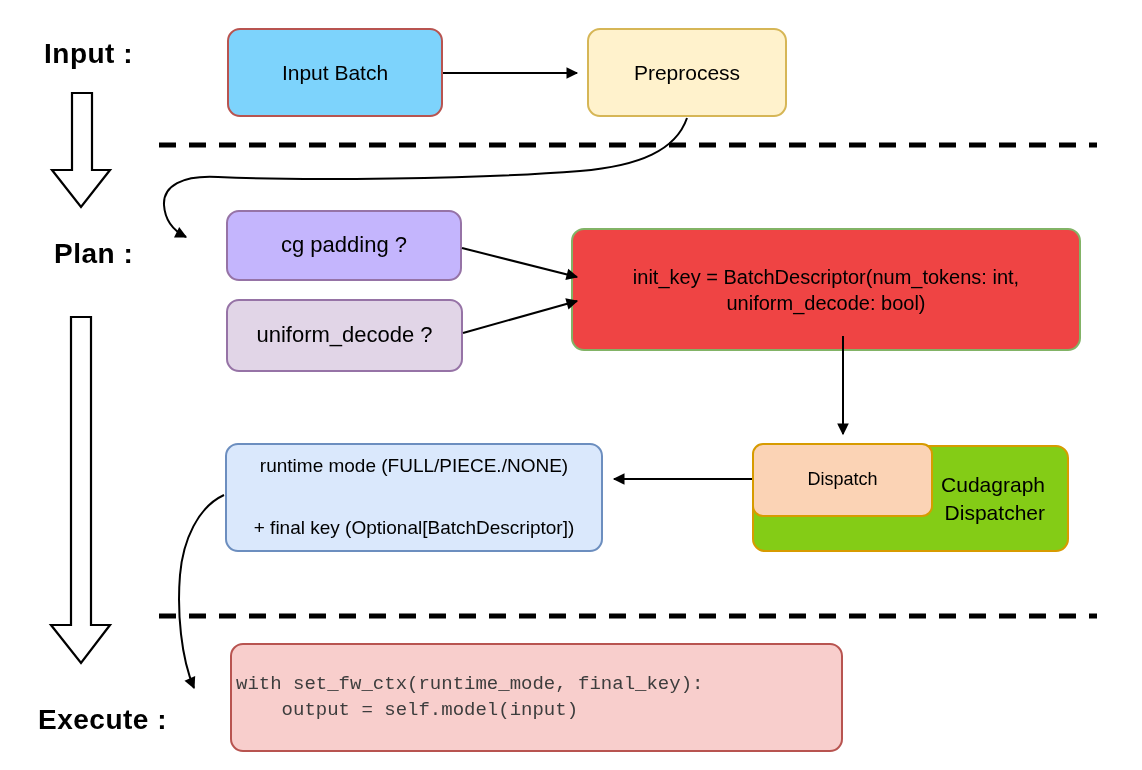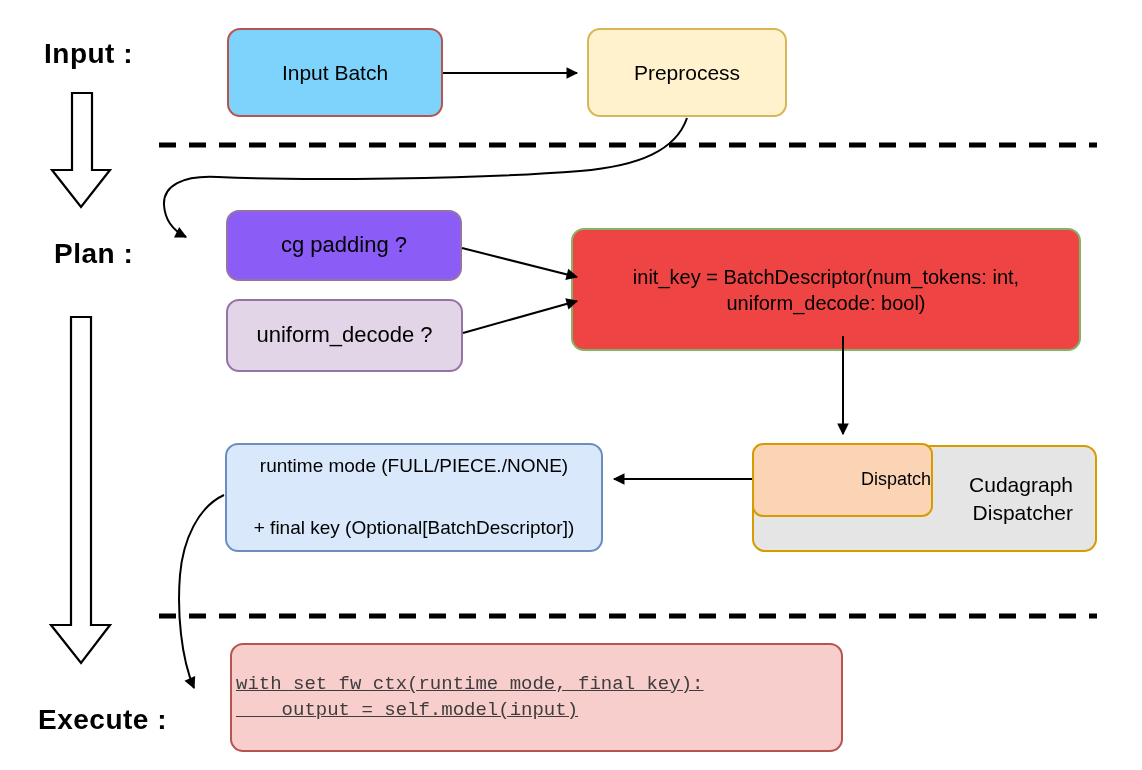--- a/index.html
+++ b/index.html
@@ -36,56 +36,54 @@
   .node-input-batch {
     left: 227px; top: 28px; width: 216px; height: 89px;
     background: #7dd3fc; border: 2px solid #B85450; font-size: 21px;
   }
   .node-preprocess {
     left: 587px; top: 28px; width: 200px; height: 89px;
     background: #FFF2CC; border: 2px solid #D6B656; font-size: 21px;
   }
   .node-cg-padding {
     left: 226px; top: 210px; width: 236px; height: 71px;
-    background: #8b5cf6; border: 2px solid #9673A6; font-size: 22px;
+    background: #c4b5fd; border: 2px solid #9673A6; font-size: 22px;
   }
   .node-uniform-decode {
     left: 226px; top: 299px; width: 237px; height: 73px;
     background: #E1D5E7; border: 2px solid #9673A6; font-size: 22px;
   }
   .node-init-key {
     left: 571px; top: 228px; width: 510px; height: 123px;
     background: #ef4444; border: 2px solid #82B366; font-size: 20px;
   }
   .node-runtime-mode {
     left: 225px; top: 443px; width: 378px; height: 109px;
     background: #DAE8FC; border: 2px solid #6C8EBF; font-size: 19px; gap: 37px;
   }
   .node-cudagraph-dispatcher {
-    left: 752px; top: 445px; width: 345px; height: 107px;
-    background: #e5e5e5; border: 2px solid #D79B00; font-size: 21px;
+    left: 752px; top: 445px; width: 317px; height: 107px;
+    background: #84cc16; border: 2px solid #D79B00; font-size: 21px;
     justify-content: center;
     align-items: flex-end;
     padding-right: 22px;
   }
   .node-dispatch {
     left: 752px; top: 443px; width: 181px; height: 74px;
     background: #FBD3B5; border: 2px solid #D79B00; font-size: 18px;
     border-radius: 11px;
-    align-items: flex-end;
   }
   .node-execute-code {
     left: 230px; top: 643px; width: 613px; height: 109px;
     background: #F8CECC; border: 2.5px solid #B85450;
     font-family: "Liberation Mono", "DejaVu Sans Mono", monospace;
     font-size: 19px; color: #3d3d3d;
     align-items: flex-start;
     padding-left: 4px;
     line-height: 1.35;
-    text-decoration: underline;
   }
   .node-execute-code span { white-space: pre; text-align: left; }
 
   .overlay {
     position: absolute;
     left: 0; top: 0;
     width: 1142px; height: 770px;
     pointer-events: none;
   }
 </style>

